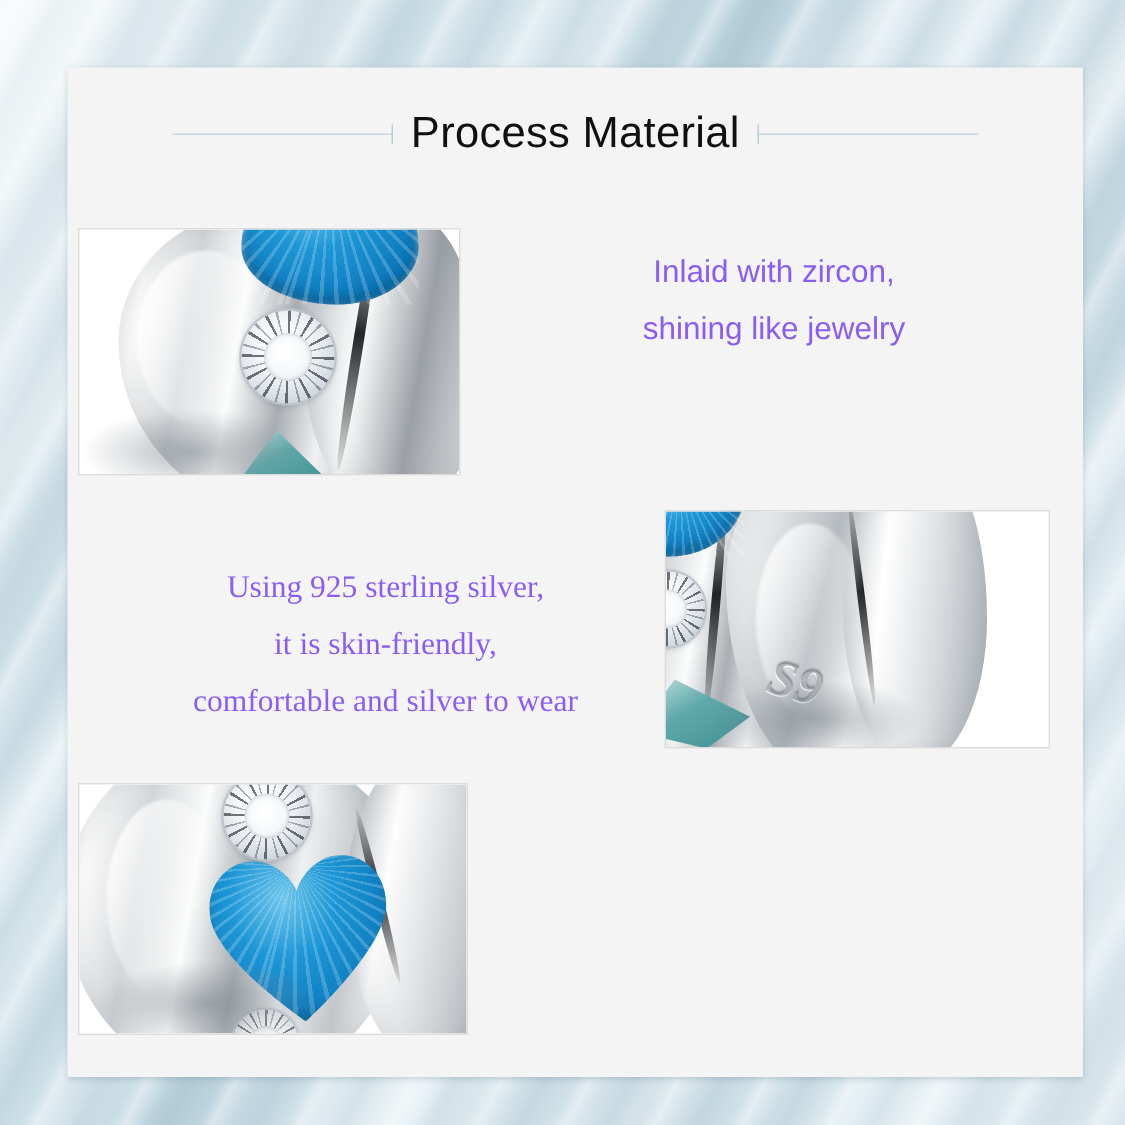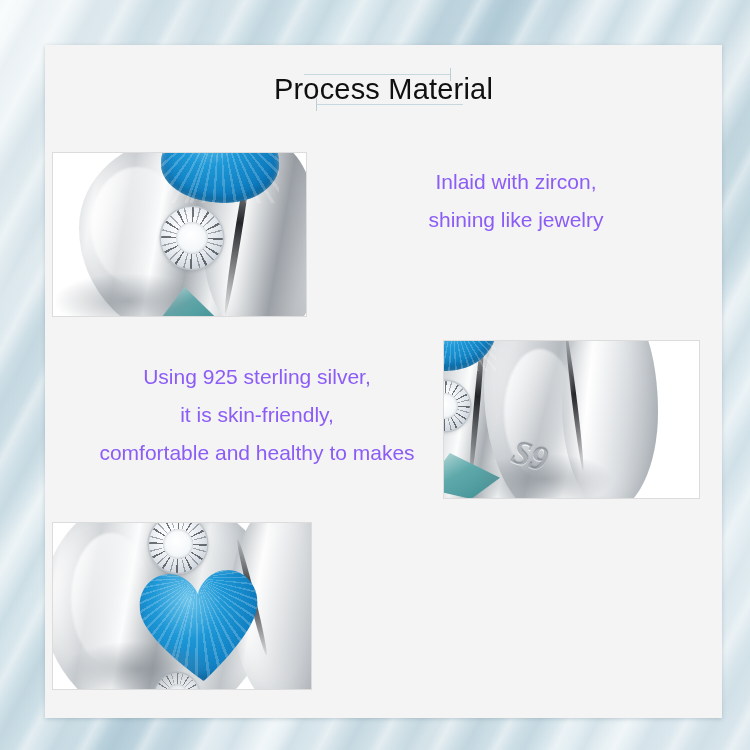--- a/index.html
+++ b/index.html
@@ -63,21 +63,20 @@
   
   .heading-row {
     position: absolute;
     left: 0;
     top: 16px;
     width: 677px;
     height: 56px;
     display: flex;
     align-items: center;
     justify-content: center;
-    flex-direction: column;
   }
   .rule {
     position: relative;
     height: 1px;
     background: #c4d8dd;
     flex: 0 0 auto;
   }
   .rule-left  { width: 147px; margin-right: 12px; }
   .rule-right { width: 147px; margin-left: 12px; }
   .rule-left::after,
@@ -249,24 +248,24 @@
 
         <div class="shadow-soft" style="left:0px; top:120px; width:150px; height:56px;"></div>
       </div>
     </div>
 
     <div class="copy" style="left:265px; top:118px; width:412px;">
       <div>Inlaid with zircon,</div>
       <div>shining like jewelry</div>
     </div>
 
-    <div class="copy" style="left:6px; top:313px; width:412px;">
+    <div class="copy" style="left:6px; top:327px; width:412px;font-family:Liberation Serif, serif;">
       <div>Using 925 sterling silver,</div>
       <div>it is skin-friendly,</div>
-      <div>comfortable and healthy to makes</div>
+      <div>comfortable and silver to wear</div>
     </div>
 
     <div class="photo" style="left:398px; top:295px; width:255px; height:157px;">
       <div class="photo-inner">
 
         <div class="silver-body" style="left:-34px; top:-30px; width:150px; height:214px;
                     border-radius:50% 50% 44% 56% / 46% 42% 58% 54%;"></div>
         <div class="silver-body" style="left:40px; top:-44px; width:138px; height:224px;
                     border-radius:56% 44% 48% 52% / 40% 44% 56% 60%;
                     background:linear-gradient(104deg,#ffffff 0%,#e4e6e8 22%,#b5babf 46%,#fafbfb 66%,#cfd3d7 100%);"></div>

